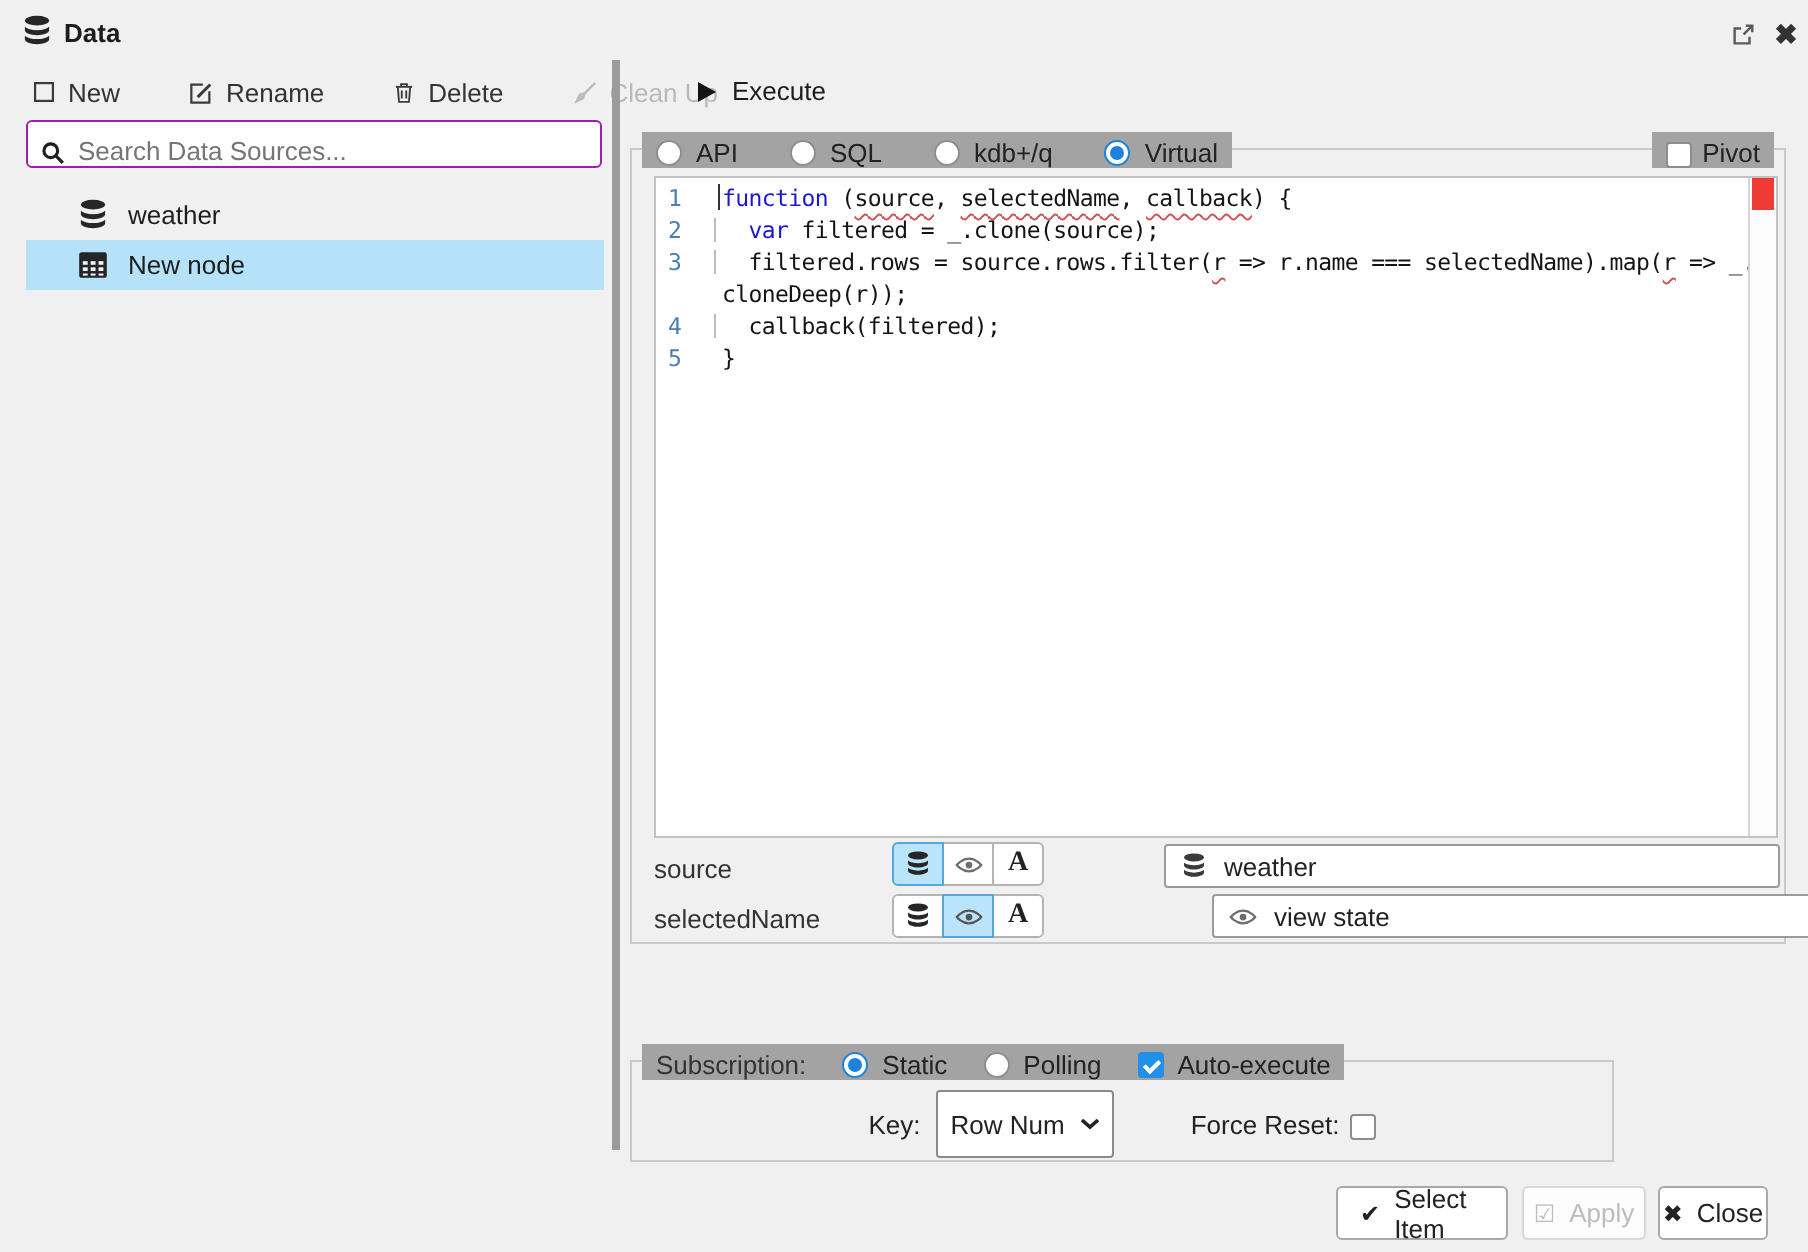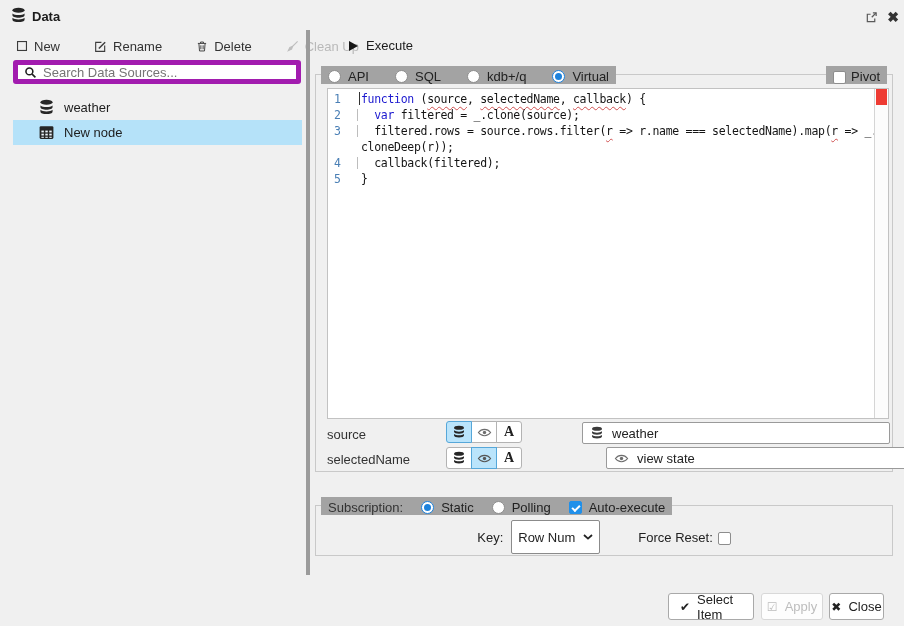--- a/index.html
+++ b/index.html
@@ -13,41 +13,41 @@
   .win-btn { position:absolute; top:8px; width:18px; height:18px; display:flex; align-items:center; justify-content:center; cursor:pointer; }
   #expand-btn { left:862px; }
   #close-btn { left:884px; font-weight:bold; color:#333; font-size:14px; }
 
   
   .toolbar { position:absolute; left:16px; top:36px; display:flex; gap:34px; align-items:center; height:20px; }
   .tb-btn { display:flex; align-items:center; gap:6px; color:#333; cursor:pointer; white-space:nowrap; }
   .tb-btn.disabled { color:#b9b9b9; cursor:default; }
 
   
-  .search-box { position:absolute; left:13px; top:60px; width:288px; height:24px; background:#fff; border:5px solid #a21caf; border-radius:3px; display:flex; align-items:center; padding:0 6px; gap:6px; }
+  .search-box { position:absolute; left:13px; top:60px; width:288px; height:24px; background:#fff; border:1px solid #a21caf; border-radius:3px; display:flex; align-items:flex-end; padding:0 6px; gap:6px; }
   .search-box input { border:none; outline:none; flex:1; font-family:"Liberation Sans",sans-serif; font-size:13px; color:#333; background:transparent; }
   .search-box input::placeholder { color:#757575; }
 
   
   .ds-list { position:absolute; left:13px; top:95px; width:289px; }
   .ds-row { height:25px; display:flex; align-items:center; gap:9px; padding-left:25px; cursor:pointer; }
   .ds-row.selected { background:#b5e2f9; }
   .ds-row .lbl { color:#1d1d1d; }
 
   
   .divider { position:absolute; left:306px; top:30px; width:4px; height:545px; background:#9b9b9b; }
 
   
   .execute-btn { position:absolute; left:327px; top:38px; display:flex; align-items:center; gap:8px; cursor:pointer; color:#1c1c1c;margin-left:22px; }
   .play { width:0; height:0; border-left:9px solid #151515; border-top:5.5px solid transparent; border-bottom:5.5px solid transparent; }
 
   
   .fs { position:absolute; border:1px solid #c9c9c9; background:transparent; }
   #fs-type { left:315px; top:74px; width:578px; height:398px; }
-  #fs-sub  { left:315px; top:505px; width:578px; height:51px; }
+  #fs-sub  { left:315px; top:530px; width:492px; height:51px; }
   .legend { position:absolute; top:-9px; background:#a3a3a3; display:flex; align-items:flex-end; padding:0 7px; gap:26px; height:18px; }
   .legend.right { right:5px; left:auto; }
   .legend.left { left:5px; }
   .opt { display:flex; align-items:center; gap:7px; cursor:pointer; white-space:nowrap; }
 
   
   .radio { width:13px; height:13px; border-radius:50%; border:1px solid #8d8d8d; background:#fff; position:relative; flex:none; }
   .radio.sel { border:1.5px solid #1d82dc; }
   .radio.sel::after { content:''; position:absolute; inset:2px; border-radius:50%; background:#1d82dc; }
   .cbox { width:13px; height:13px; border:1px solid #8d8d8d; background:#fff; border-radius:2px; flex:none; position:relative; }

